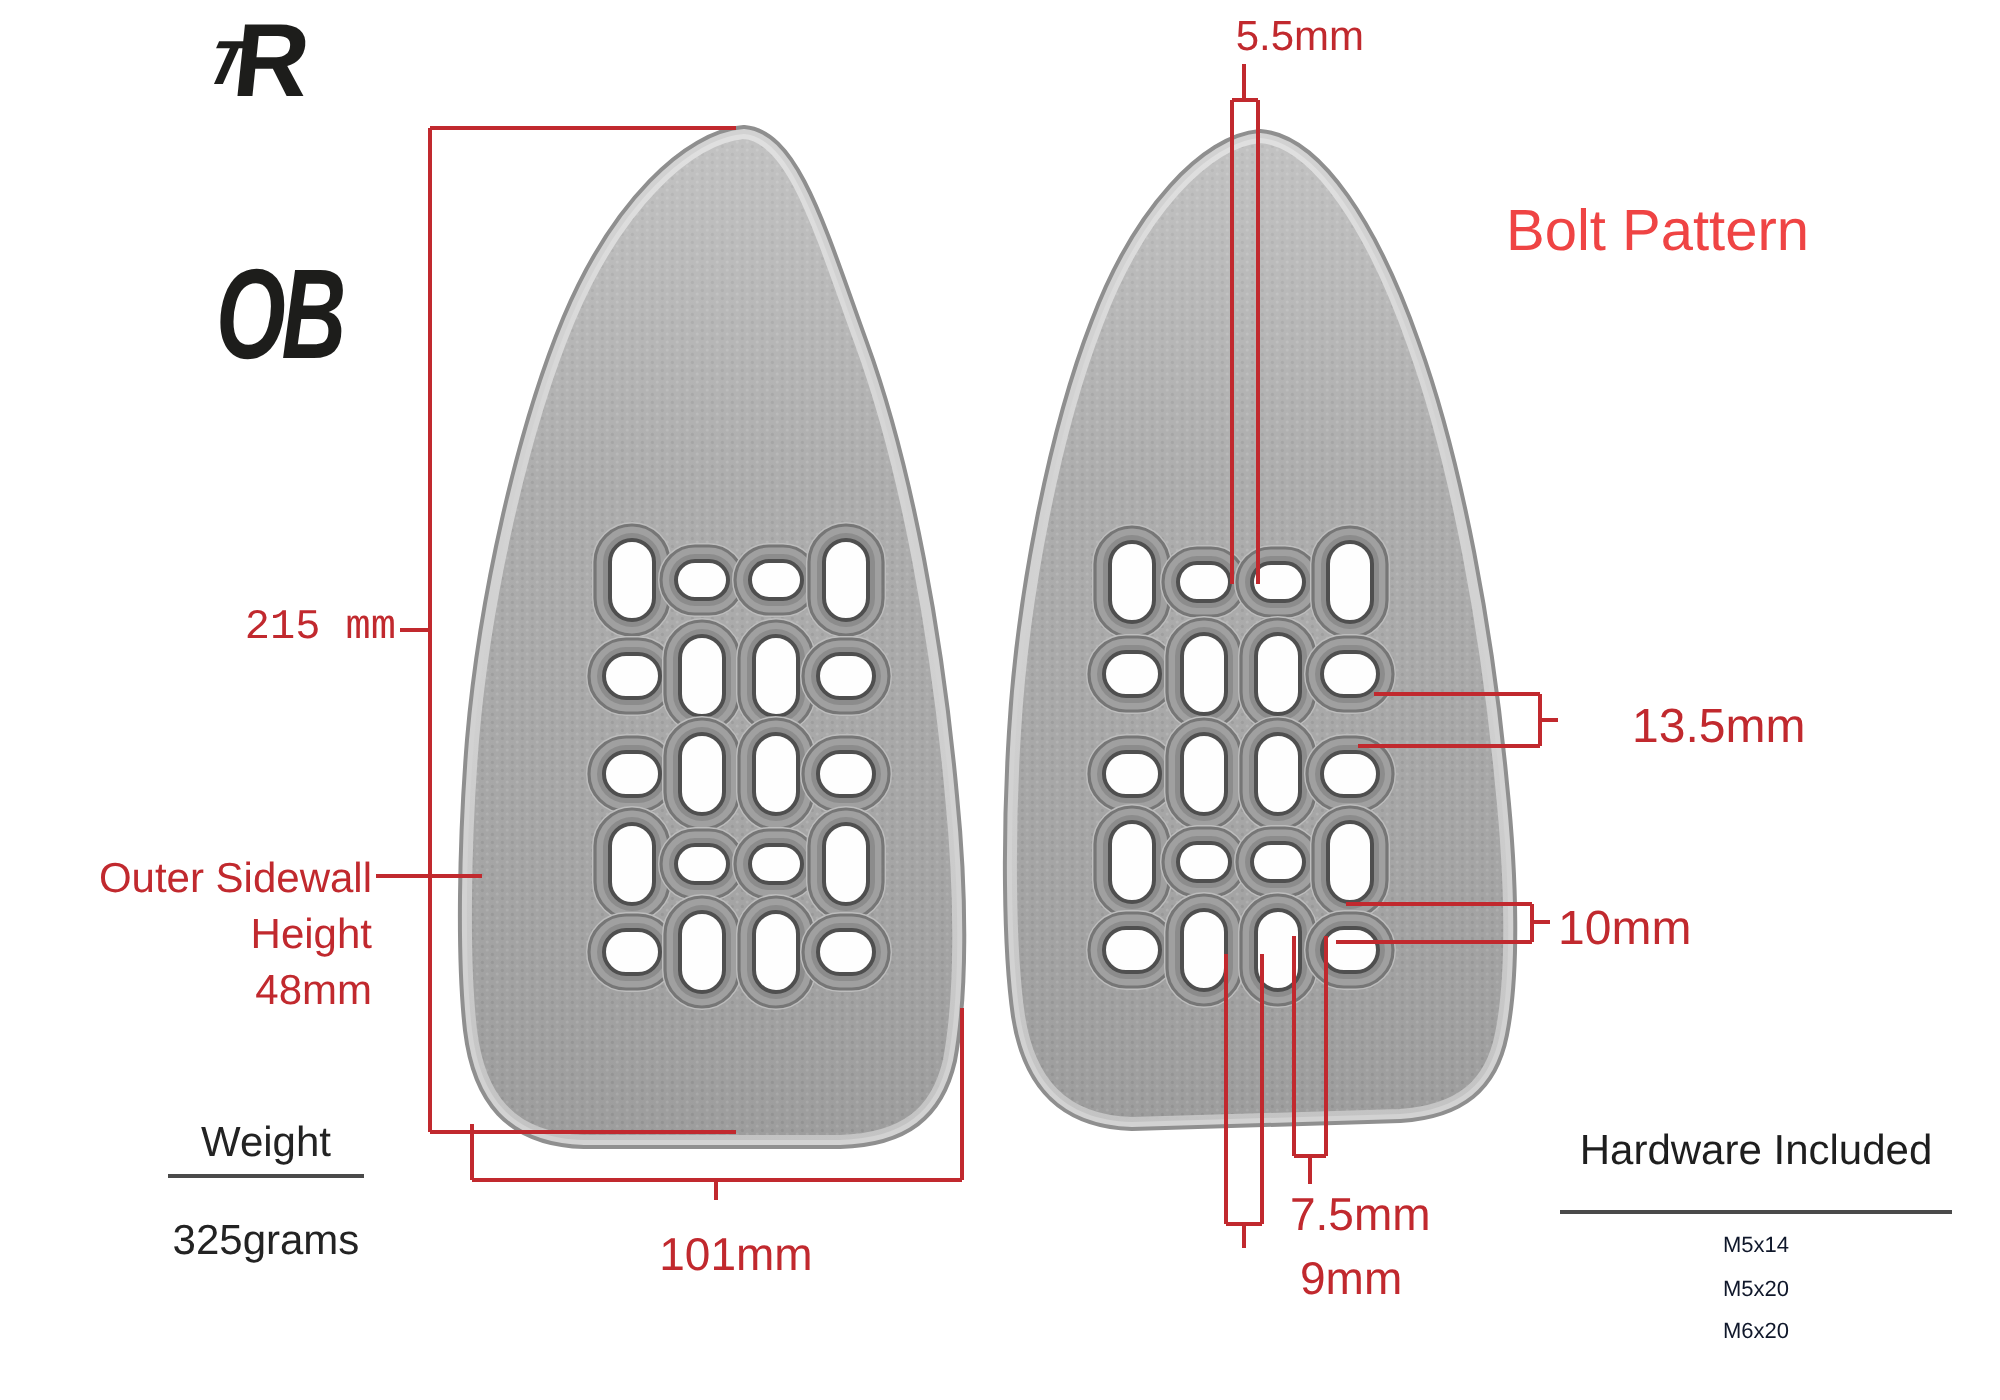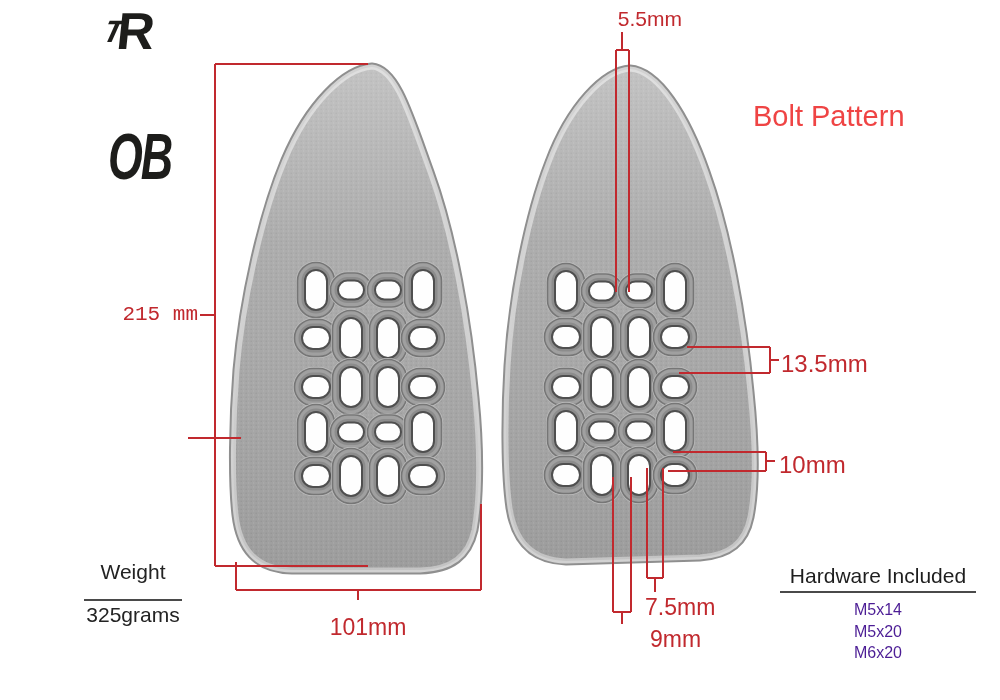--- a/index.html
+++ b/index.html
@@ -15,34 +15,34 @@
   .brand{position:absolute;left:104px;top:8px;display:flex;align-items:flex-end;color:#1d1d1b;}
   .logo-t{font-size:31px;font-weight:900;font-style:italic;line-height:1;transform:skewX(-14deg);margin-bottom:9px;letter-spacing:-1px;}
   .logo-r{font-size:52px;font-weight:900;line-height:0.92;margin-left:-5px;transform:skewX(-6deg);}
   .model{position:absolute;left:108px;top:124px;font-size:64px;font-weight:800;font-style:italic;color:#1d1d1b;
          transform:scaleX(0.70);transform-origin:left top;letter-spacing:-3px;line-height:1.05;}
 
   .dim-215{left:108px;top:303px;width:90px;text-align:right;font-size:21px;font-family:Liberation Mono, monospace;}
   .sidewall{left:38px;top:426px;width:148px;text-align:right;font-size:21px;line-height:28px;}
 
   .weight-block{left:84px;top:560px;width:98px;text-align:center;}
-  .weight-title{font-size:21px;color:#232323;padding-bottom:15px;border-bottom:2px solid #4a4a4a;}
-  .weight-value{font-size:21px;color:#232323;margin-top:2px;}
+  .weight-title{font-size:21px;color:#232323;padding-bottom:3px;border-bottom:2px solid #4a4a4a;}
+  .weight-value{font-size:21px;color:#232323;margin-top:20px;}
 
   .dim-101{left:323px;top:614px;width:90px;text-align:center;font-size:23px;}
   .dim-55{left:594px;top:7px;width:88px;text-align:right;font-size:21px;}
   .bolt-title{left:753px;top:100px;font-size:29px;color:#ef4444;}
-  .dim-135{left:781px;top:350px;font-size:24px;}
+  .dim-135{left:816px;top:350px;font-size:24px;}
   .dim-10{left:779px;top:451px;font-size:24px;}
   .dim-75{left:645px;top:594px;font-size:23px;}
   .dim-9{left:650px;top:626px;font-size:23px;}
 
   .hardware{left:780px;top:564px;width:196px;text-align:center;}
-  .hardware-title{font-size:21px;color:#1e1e1e;padding-bottom:3px;border-bottom:2px solid #4a4a4a;}
-  .hardware-list{list-style:none;margin:6px 0 0 0;padding:0;font-size:16px;line-height:21.5px;color:#4c1d95;}
+  .hardware-title{font-size:21px;color:#1e1e1e;padding-bottom:17px;border-bottom:2px solid #4a4a4a;}
+  .hardware-list{list-style:none;margin:6px 0 0 0;padding:0;font-size:11px;line-height:21.5px;color:#0f172a;}
 </style>
 </head>
 <body>
 
 <div id="canvas">
 
   <svg id="scene" width="1000" height="700" viewBox="0 0 1000 700">
     <defs>
       <pattern id="tex" width="5" height="4" patternUnits="userSpaceOnUse">
         <rect width="5" height="4" fill="#a9a9a9"></rect>
@@ -279,20 +279,25 @@
   </svg>
 
   <div class="brand">
     <span class="logo-t">T</span>
     <span class="logo-r">R</span>
   </div>
   <div class="model">OB</div>
 
   <div class="lbl red dim-215">215 mm</div>
 
+  <div class="lbl red sidewall">
+    <div>Outer Sidewall</div>
+    <div>Height</div>
+    <div>48mm</div>
+  </div>
 
   <div class="lbl weight-block">
     <div class="weight-title">Weight</div>
     <div class="weight-value">325grams</div>
   </div>
 
   <div class="lbl red dim-101">101mm</div>
   <div class="lbl red dim-55">5.5mm</div>
 
   <div class="lbl bolt-title">Bolt Pattern</div>

